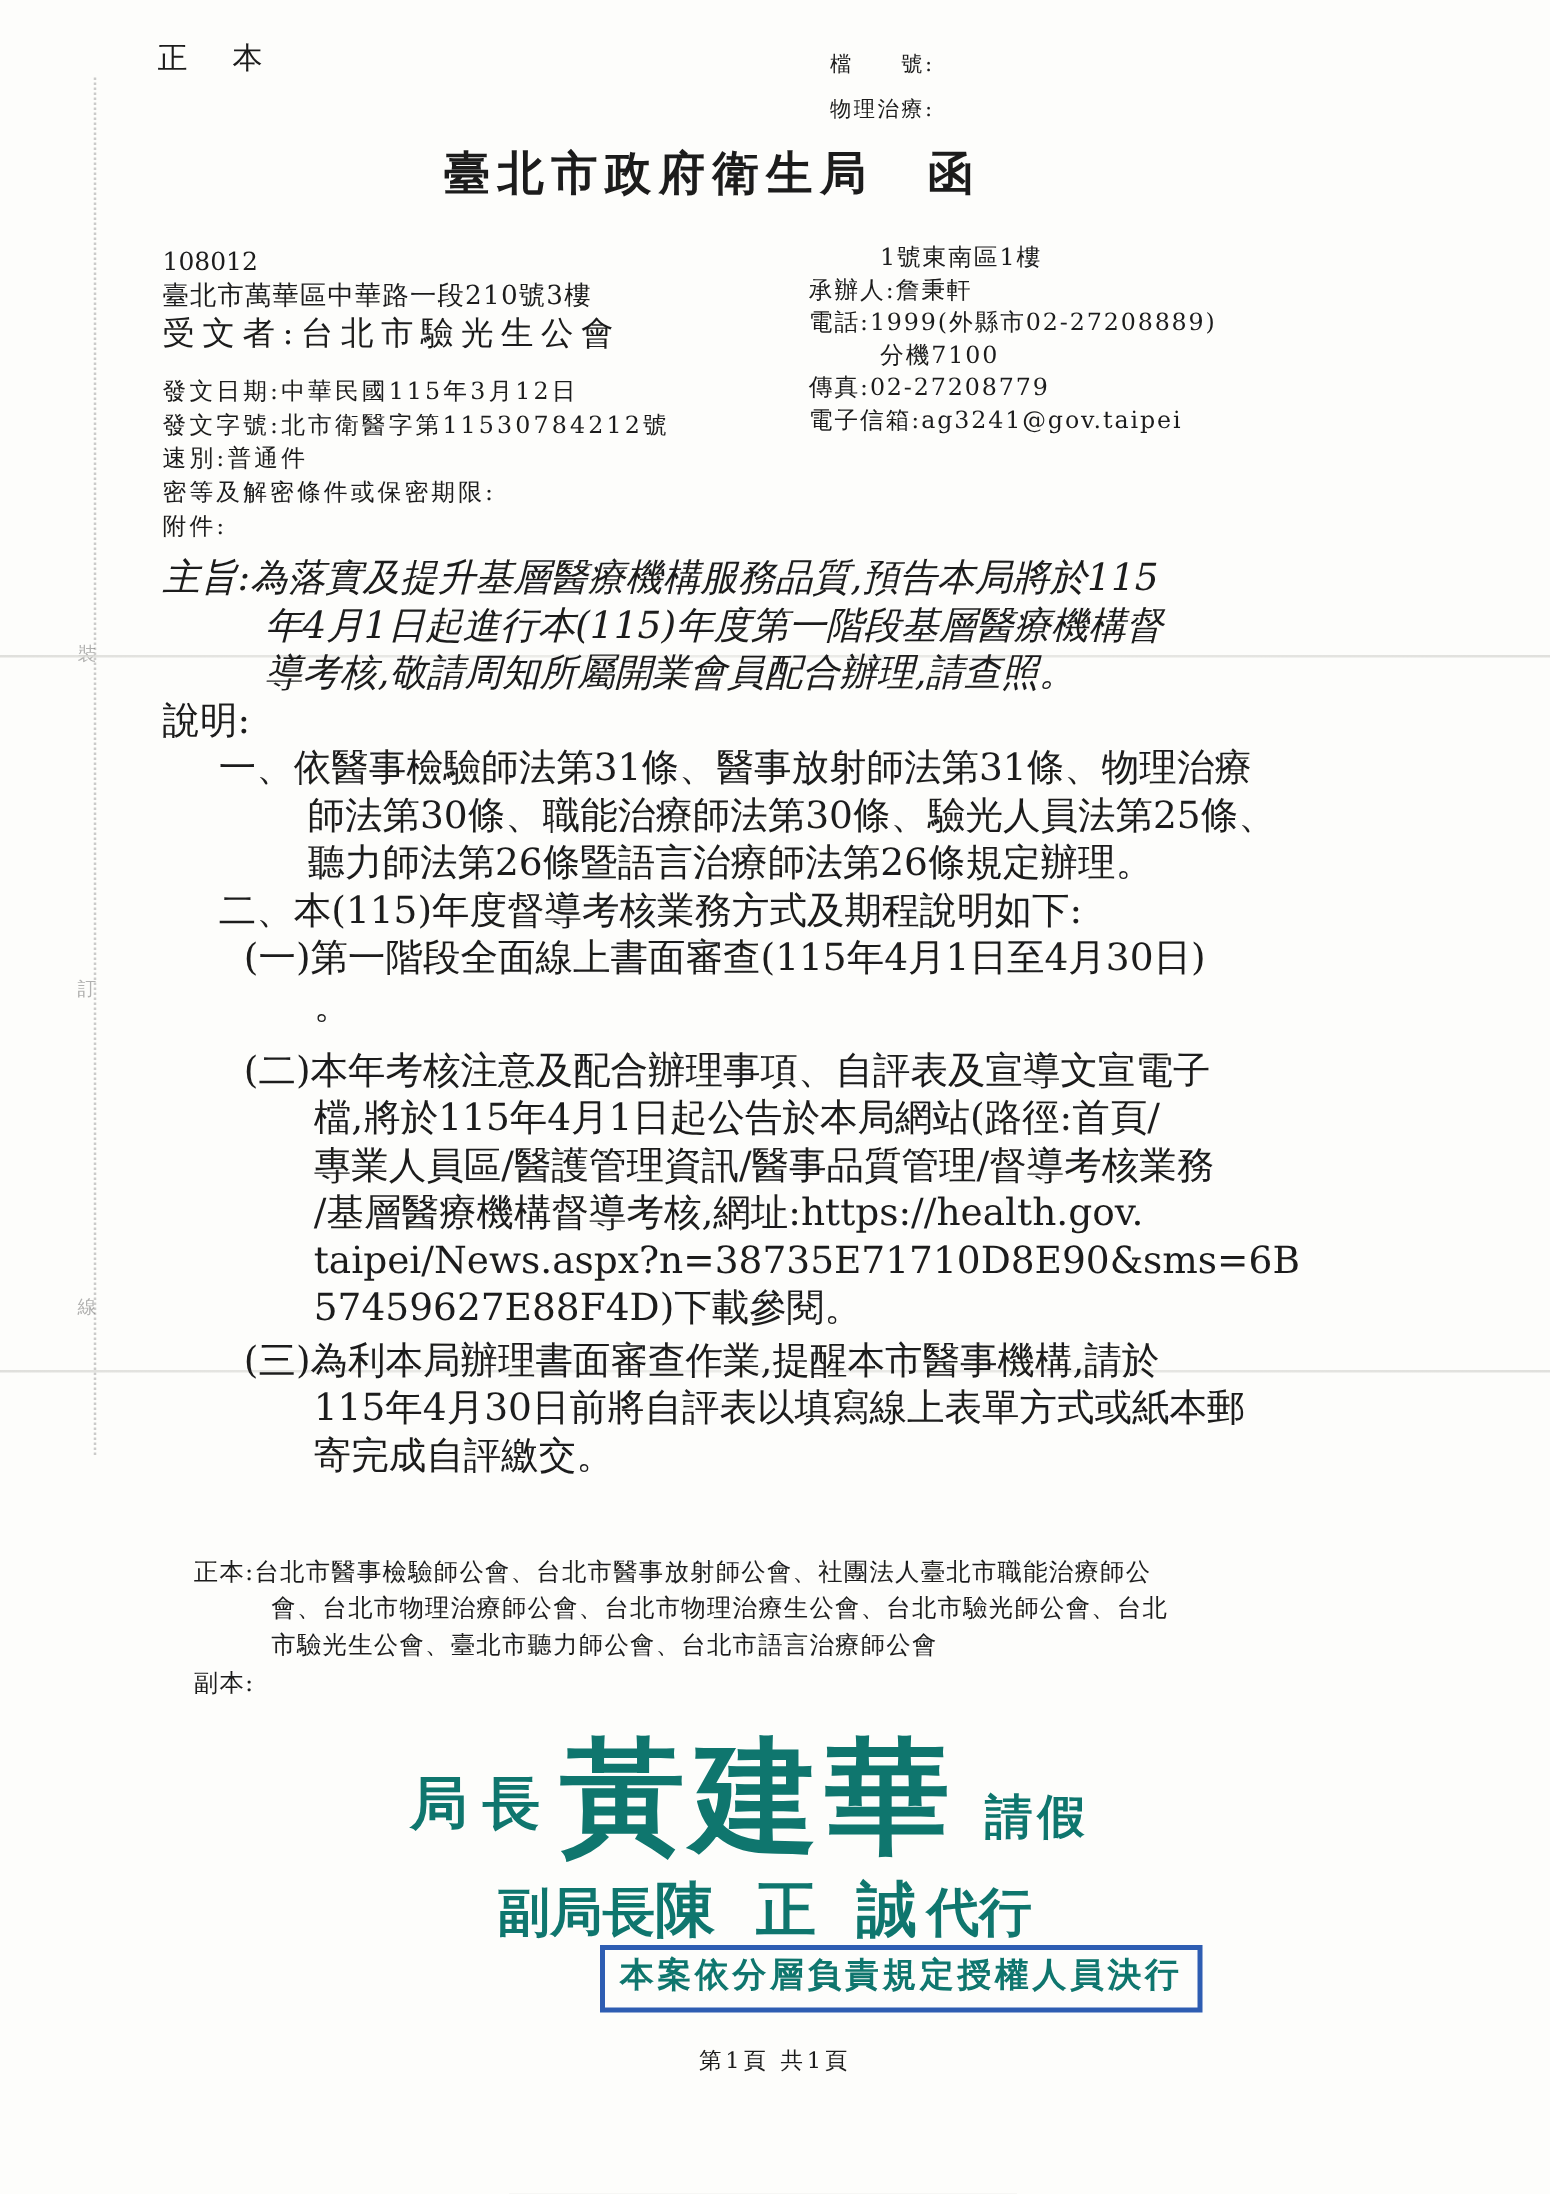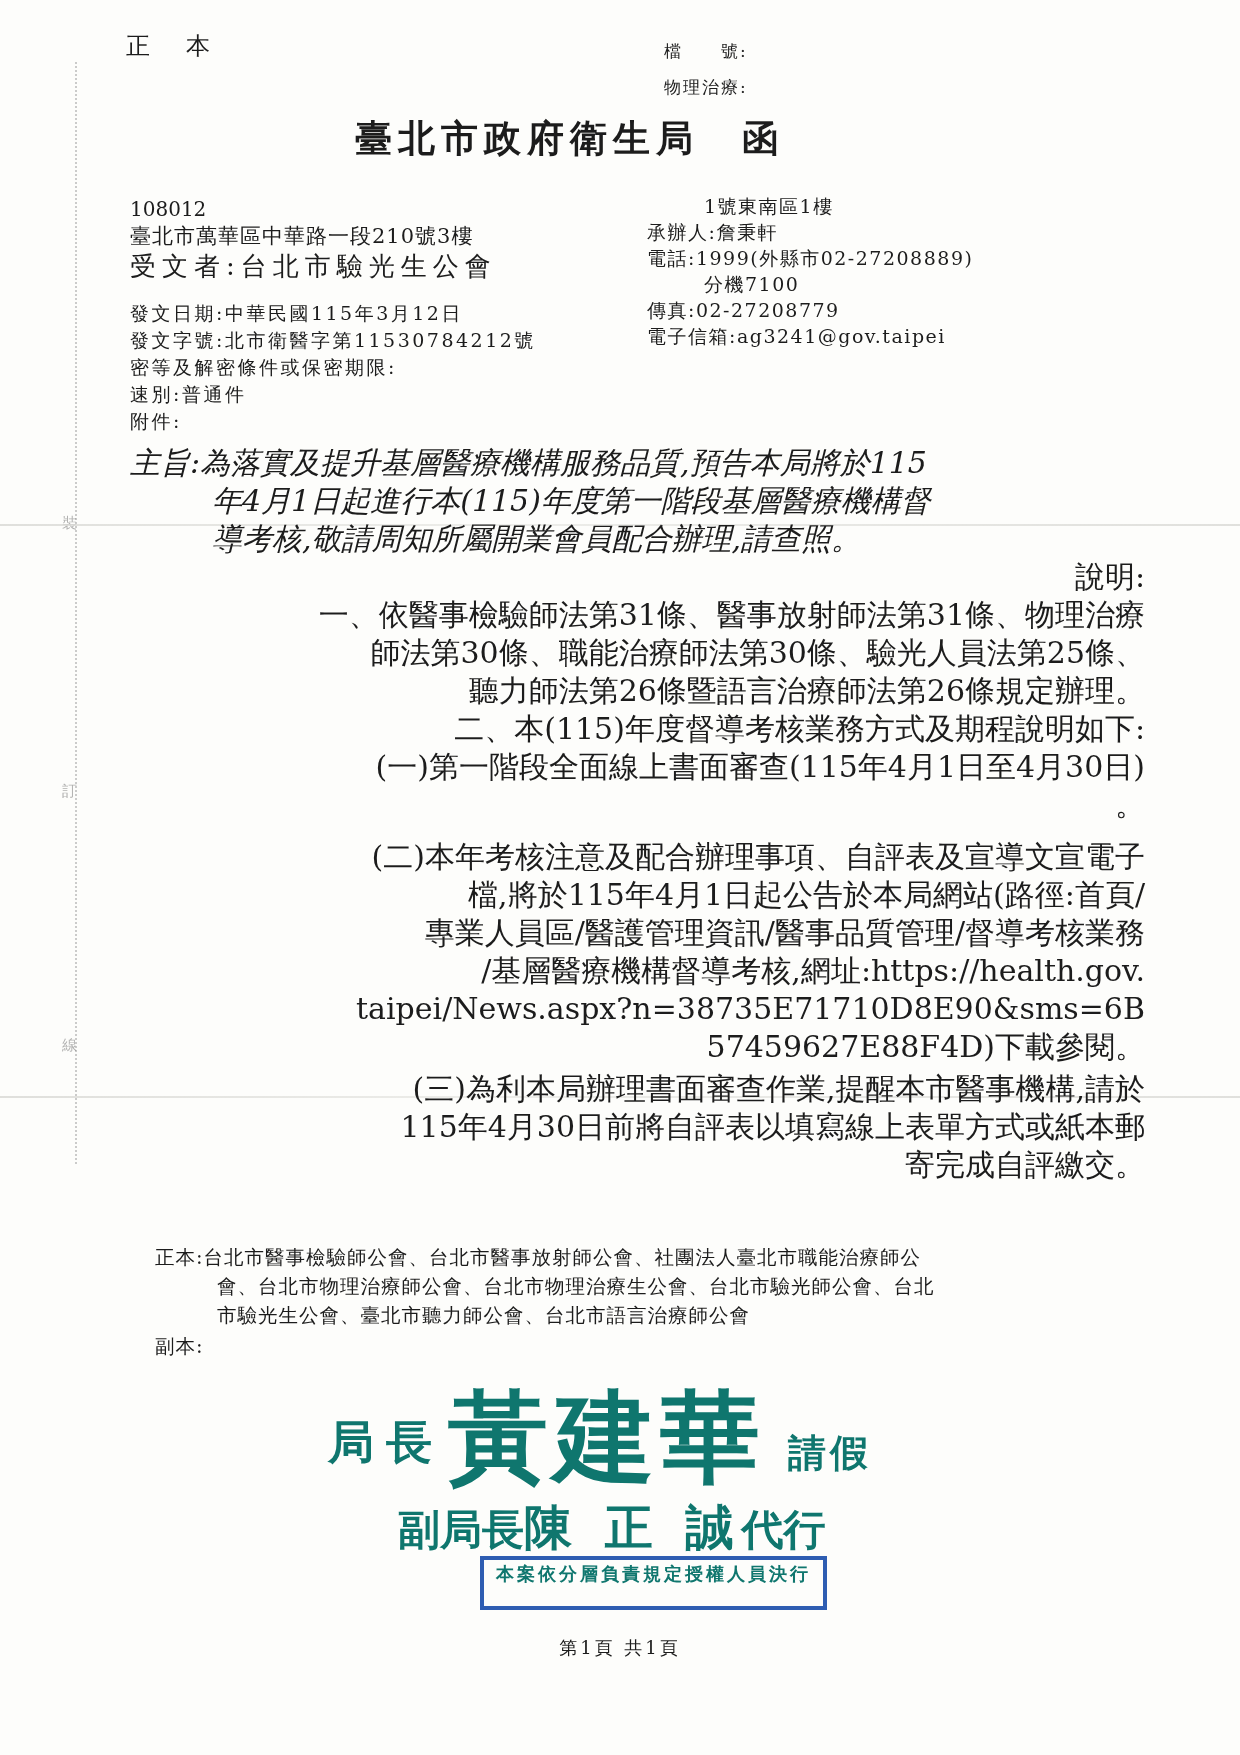--- a/index.html
+++ b/index.html
@@ -25,38 +25,38 @@
   .rec-code{left:130px;top:197px;font-size:20px;}
   .rec-addr{left:130px;top:222px;font-size:21px;letter-spacing:1px;}
   .rec-line{left:130px;top:249px;font-size:26px;letter-spacing:6px;}
   .meta-left{left:130px;top:300px;font-size:19px;line-height:27px;letter-spacing:2.5px;}
   .agency{left:647px;top:193px;font-size:19px;line-height:26px;letter-spacing:1.5px;width:470px;}
   .agency .cont{padding-left:57px;}
   
   .hang{white-space:pre-line;}
   .subject{left:130px;top:444px;width:1015px;font-size:30px;line-height:38px;}
   .subject .hang{padding-left:82px;text-indent:-82px;font-style:italic;}
-  .explain{left:130px;top:558px;width:1015px;font-size:30px;line-height:38px;text-align:right;}
+  .explain{left:130px;top:558px;width:1015px;font-size:30px;line-height:38px;}
   .item{padding-left:116px;text-indent:-71px;}
   .subitem{padding-left:121px;text-indent:-56px;}
   .gap-lg{margin-bottom:14px;}
   .gap-sm{margin-bottom:4px;}
   
   .distribution{left:132px;top:1243px;width:990px;font-size:19.5px;line-height:29px;letter-spacing:1px;margin-left:23px;}
   .distribution .hang{padding-left:62px;text-indent:-62px;}
   .copy-line{margin-top:2px;}
   
   .stamp{color:#0f766e;}
   .dir-title{left:328px;top:1412px;font-size:46px;letter-spacing:12px;font-weight:bold;}
   .dir-name{left:448px;top:1372px;font-size:100px;font-weight:bold;letter-spacing:6px;}
   .dir-note{left:788px;top:1428px;font-size:38px;letter-spacing:4px;font-weight:bold;}
   .deputy{left:398px;top:1496px;font-size:42px;font-weight:bold;}
   .deputy .dep-name{font-size:48px;letter-spacing:8px;}
-  .auth-box{left:480px;top:1556px;font-size:18px;font-weight:bold;letter-spacing:3px;
-    border:4px solid #2e5db2;padding:2px 12px 20px 12px;}
+  .auth-box{left:480px;top:1556px;font-size:27px;font-weight:bold;letter-spacing:3px;
+    border:4px solid #2e5db2;padding:2px 12px 8px 12px;}
   
   .page-footer{left:0;top:1636px;width:100%;text-align:center;font-size:18px;letter-spacing:3px;}
   
   .bind-line{left:75px;top:62px;height:1102px;width:0;border-left:2px dotted #8f8f8f;opacity:.45;}
   .bind-mark{left:62px;font-size:15px;color:#555;opacity:.45;}
   .bm-top{top:514px;} .bm-mid{top:782px;} .bm-bot{top:1036px;}
   .fold{left:0;width:100%;height:2px;background:linear-gradient(90deg,#d8d8d4,#e9e9e5 40%,#d9d9d5);opacity:.8;}
   .fold-1{top:524px;} .fold-2{top:1096px;}
 </style>
 </head>
@@ -76,22 +76,22 @@
   <div class="abs retention">物理治療:</div>
   <div class="abs doc-title">臺北市政府衛生局　函</div>
 
   <div class="abs rec-code">108012</div>
   <div class="abs rec-addr">臺北市萬華區中華路一段210號3樓</div>
   <div class="abs rec-line"><span>受文者:</span><span>台北市驗光生公會</span></div>
 
   <div class="abs meta-left">
     <div>發文日期:中華民國115年3月12日</div>
     <div>發文字號:北市衛醫字第11530784212號</div>
+    <div>速別:普通件</div>
     <div>密等及解密條件或保密期限:</div>
-    <div>速別:普通件</div>
     <div>附件:</div>
   </div>
 
   <div class="abs agency">
     <div class="cont">1號東南區1樓</div>
     <div>承辦人:詹秉軒</div>
     <div>電話:1999(外縣市02-27208889)</div>
     <div class="cont">分機7100</div>
     <div>傳真:02-27208779</div>
     <div>電子信箱:ag3241@gov.taipei</div>

